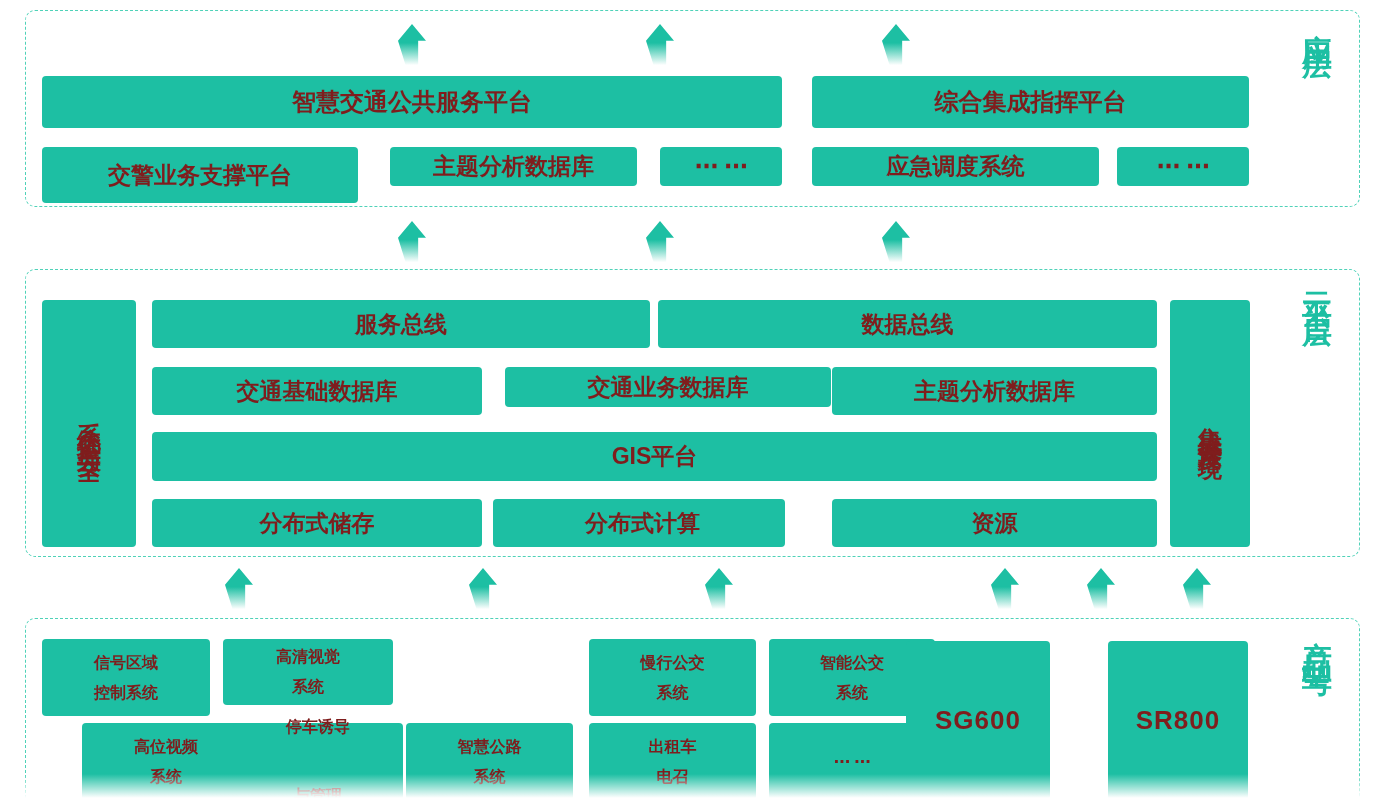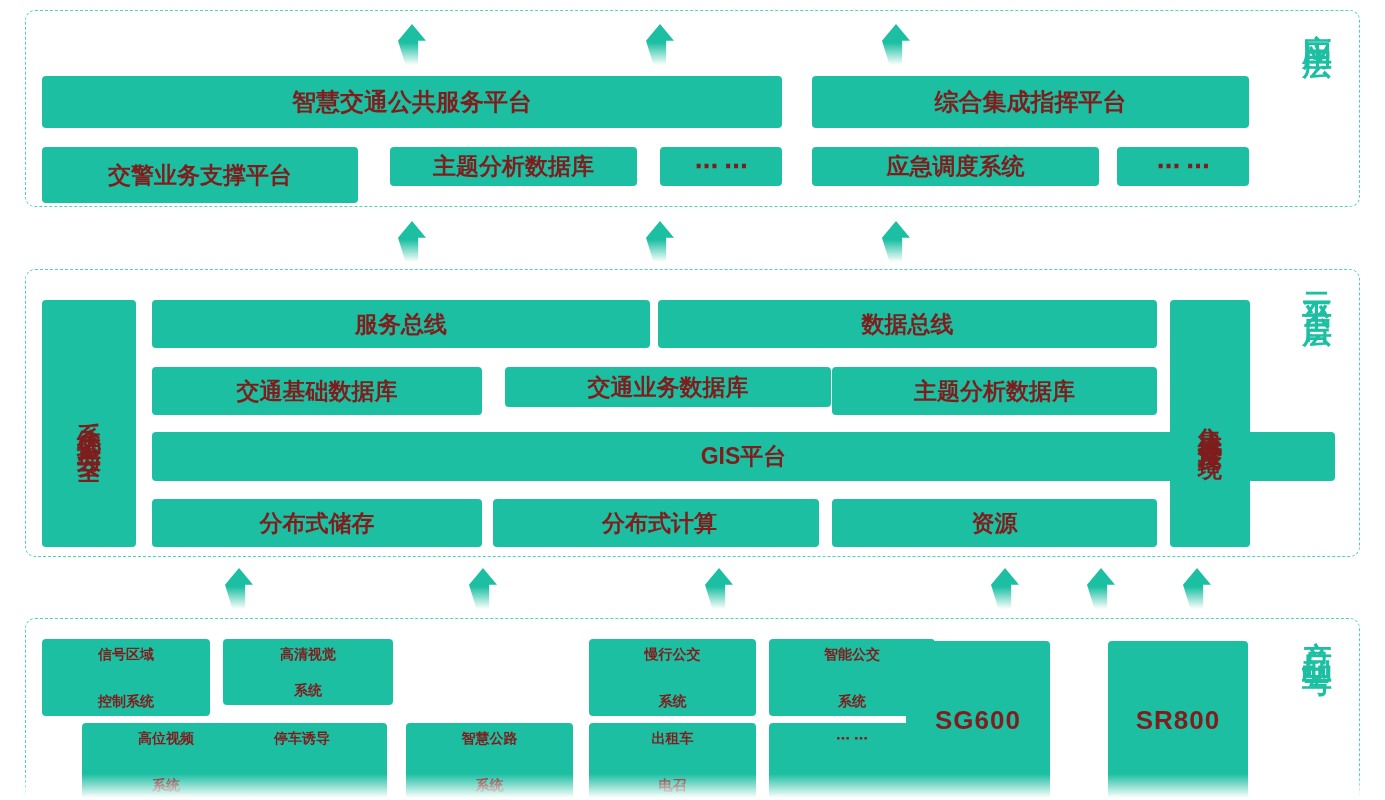--- a/index.html
+++ b/index.html
@@ -12,21 +12,21 @@
     position:absolute; border:1.5px dashed #4fd2b8; border-radius:10px;
   }
   .gbox {
     position:absolute; background:#1dbfa3; color:#7f1d1d; font-weight:bold;
     display:flex; align-items:center; justify-content:center; text-align:center;
     border-radius:4px;
   }
   .f24 { font-size:24px; }
   .f23 { font-size:23px; }
   .f26 { font-size:26px; letter-spacing:1px; }
-  .two-line { flex-direction:column; font-size:14px; line-height:30px;justify-content:space-between; }
+  .two-line { flex-direction:column; font-size:16px; line-height:30px; }
   .vpanel {
     writing-mode:vertical-rl; text-orientation:upright;
     font-size:24px; letter-spacing:6px;
   }
   .vpanel.tight { letter-spacing:4px; }
   .layer-label {
     position:absolute; writing-mode:vertical-rl; text-orientation:upright;
     color:#1dbfa3; font-weight:bold; font-size:30px; letter-spacing:9px;
     display:flex; align-items:center;
   }
@@ -70,24 +70,24 @@
 
   <div class="gbox vpanel" style="left:42px; top:300px; width:94px; height:247px;">系统监控与安全</div>
 
   <div class="gbox f23" style="left:152px; top:300px; width:498px; height:48px;">服务总线</div>
   <div class="gbox f23" style="left:658px; top:300px; width:499px; height:48px;">数据总线</div>
 
   <div class="gbox f23" style="left:152px; top:367px; width:330px; height:48px;">交通基础数据库</div>
   <div class="gbox f23" style="left:505px; top:367px; width:326px; height:40px;">交通业务数据库</div>
   <div class="gbox f23" style="left:832px; top:367px; width:325px; height:48px;">主题分析数据库</div>
 
-  <div class="gbox f23" style="left:152px; top:432px; width:1183px; height:49px;">GIS平台</div>
+  <div class="gbox f23" style="left:152px; top:432px; width:1005px; height:49px;">GIS平台</div>
 
   <div class="gbox f23" style="left:152px; top:499px; width:330px; height:48px;">分布式储存</div>
-  <div class="gbox f23" style="left:493px; top:499px; width:326px; height:48px;padding-left:7px;">分布式计算</div>
+  <div class="gbox f23" style="left:493px; top:499px; width:292px; height:48px;padding-left:7px;">分布式计算</div>
   <div class="gbox f23" style="left:832px; top:499px; width:325px; height:48px;">资源</div>
 
   <div class="gbox vpanel tight" style="left:1170px; top:300px; width:80px; height:247px;">集成设计开发环境</div>
 
   <div class="layer-label" style="left:1296px; top:269px; height:288px;">云平台层</div>
 
   <div class="arrow" style="left:225px; top:568px;"></div>
   <div class="arrow" style="left:469px; top:568px;"></div>
   <div class="arrow" style="left:705px; top:568px;"></div>
   <div class="arrow" style="left:991px; top:568px;"></div>
@@ -110,21 +110,21 @@
   </div>
   <div class="gbox two-line" style="left:769px; top:639px; width:166px; height:77px;">
     <span>智能公交</span>
     <span>系统</span>
   </div>
 
   <div class="gbox two-line" style="left:42px; top:723px; width:168px; height:77px;margin-left:40px;">
     <span>高位视频</span>
     <span>系统</span>
   </div>
-  <div class="gbox two-line" style="left:217px; top:723px; width:170px; height:77px;gap:39px;">
+  <div class="gbox two-line" style="left:233px; top:723px; width:170px; height:77px;gap:39px;">
     <span>停车诱导</span>
     <span>与管理</span>
   </div>
   <div class="gbox two-line" style="left:406px; top:723px; width:167px; height:77px;">
     <span>智慧公路</span>
     <span>系统</span>
   </div>
   <div class="gbox two-line" style="left:589px; top:723px; width:167px; height:77px;">
     <span>出租车</span>
     <span>电召</span>

